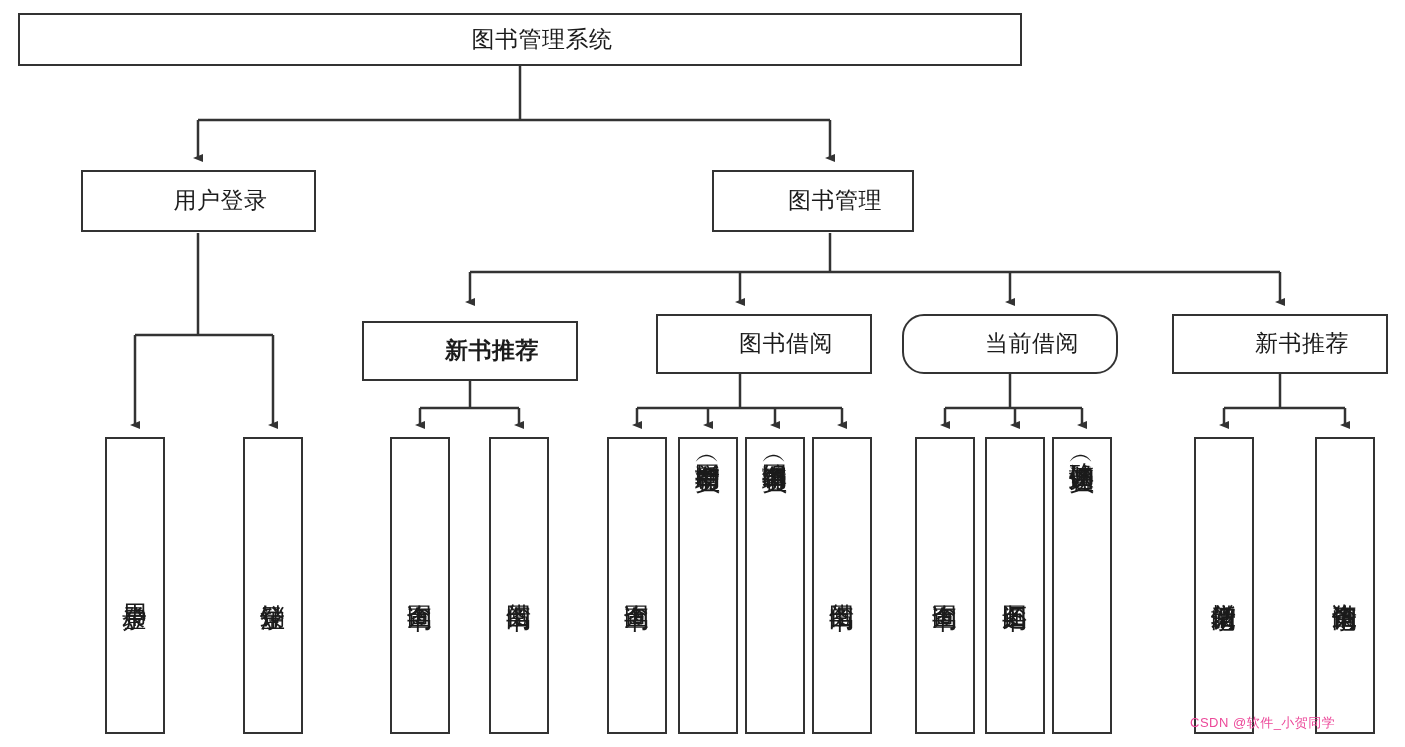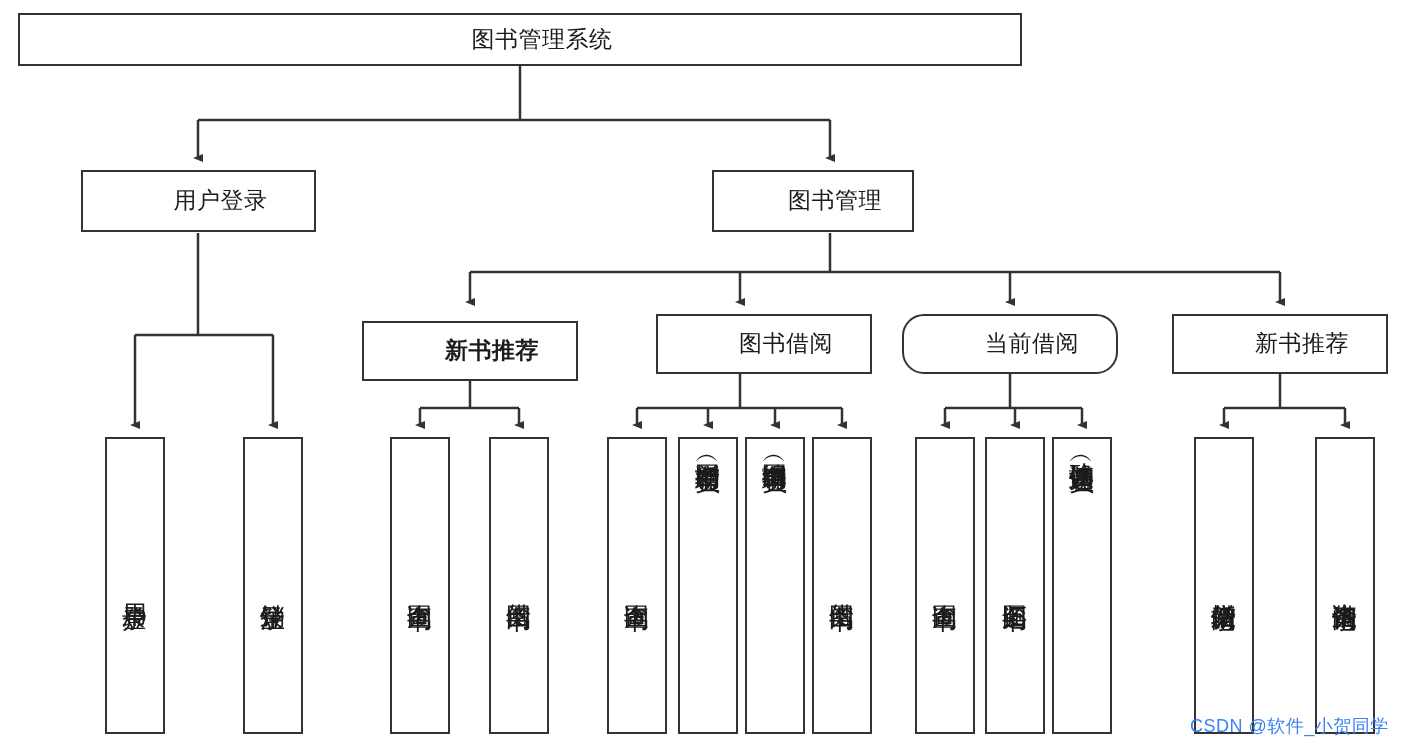--- a/index.html
+++ b/index.html
@@ -60,22 +60,22 @@
     
   }
   .node.vert.center {
     align-items: center;
     padding-top: 0;
   }
   #watermark {
     position: absolute;
     left: 1190px;
     top: 714px;
-    font-size: 18px;
-    color: #3b82f6;
+    font-size: 13px;
+    color: #ec4899;
     white-space: nowrap;
     letter-spacing: 0.5px;
   }
 </style>
 </head>
 <body>
 
 <div id="canvas">
 
   <svg id="edges" viewBox="0 0 1405 747">

